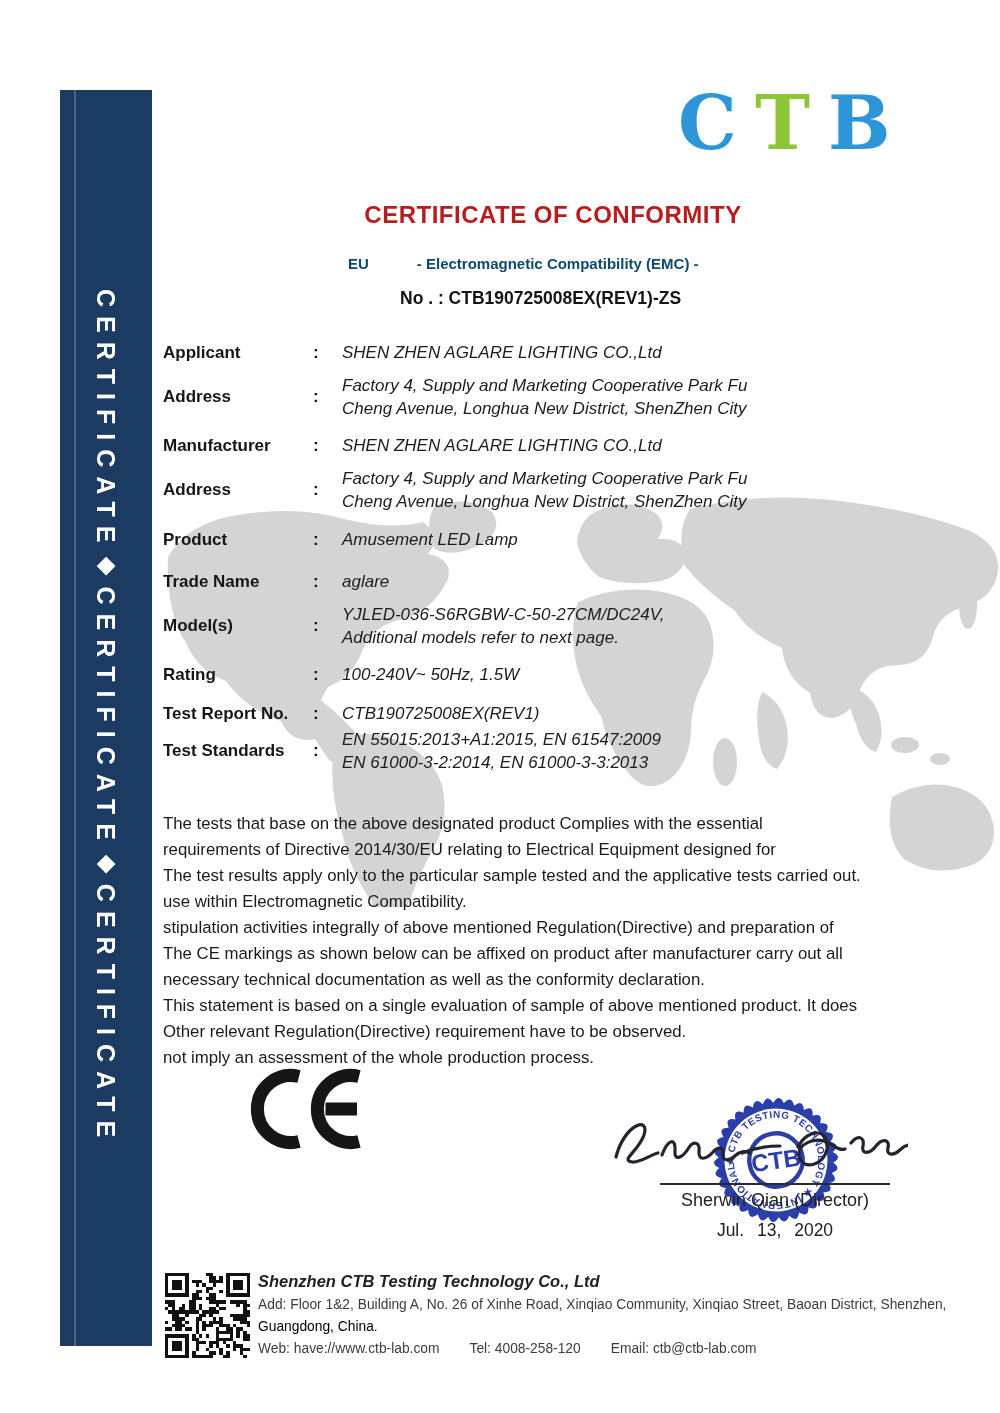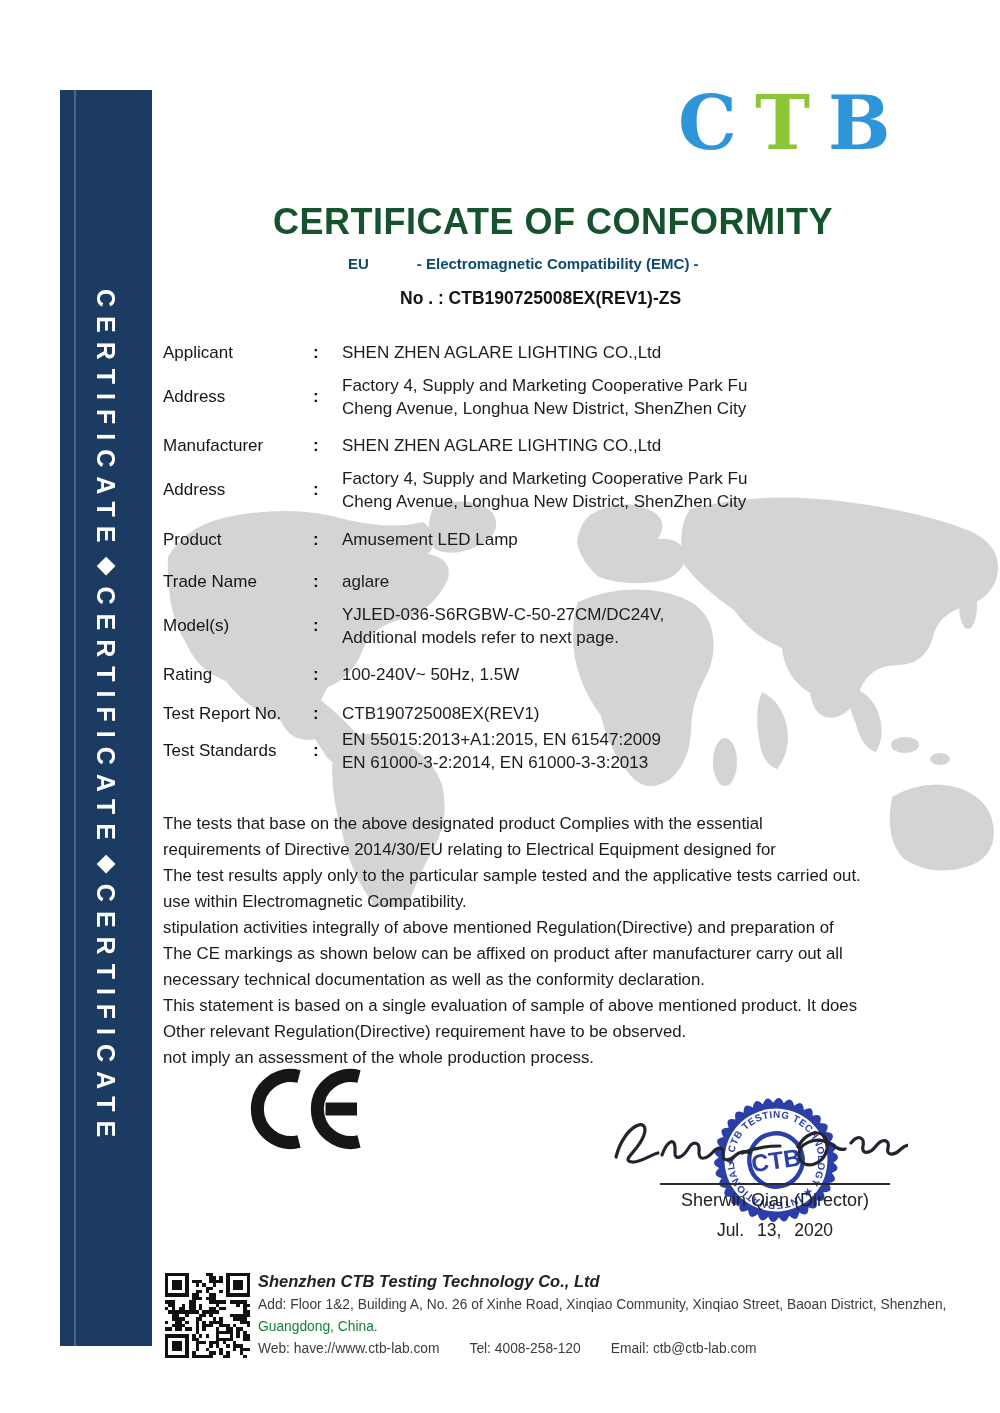--- a/index.html
+++ b/index.html
@@ -18,46 +18,46 @@
   .sidebar-text .diamond{font-size:23px;}
   
   .map{position:absolute;left:150px;top:497px;width:850px;height:410px;opacity:.8;}
   
   .logo{position:absolute;left:678px;top:86px;font-family:"DejaVu Serif",serif;font-weight:bold;
         font-size:74px;line-height:1;letter-spacing:18px;}
   .logo .blue{color:#2e96d8;}
   .logo .green{color:#8cc636;}
   
   .title{position:absolute;left:163px;top:201px;width:780px;text-align:center;
-         font-size:36px;font-weight:bold;color:#14532d;letter-spacing:.5px;}
+         font-size:24px;font-weight:bold;color:#b91c1c;letter-spacing:.5px;}
   .subline{position:absolute;left:348px;top:255px;font-size:15px;font-weight:bold;color:#0c4a6e;}
   .subline .region{display:inline-block;margin-right:48px;}
   .certno{position:absolute;left:400px;top:288px;font-size:17.5px;font-weight:bold;color:#141414;}
   
   .field-row{position:absolute;left:163px;width:782px;display:flex;align-items:center;}
-  .f-label{flex:none;width:150px;font-weight:normal;font-size:17px;color:#161616;}
+  .f-label{flex:none;width:150px;font-weight:bold;font-size:17px;color:#161616;}
   .f-colon{flex:none;width:29px;font-weight:bold;font-size:17px;color:#161616;}
-  .f-value{font-size:17px;line-height:23px;color:#1c1c1c;}
+  .f-value{font-size:17px;line-height:23px;color:#1c1c1c;font-style:italic;}
   
   .body-text{position:absolute;left:163px;top:811px;width:790px;font-size:16.8px;line-height:26px;color:#1a1a1a;}
   
   .ce{position:absolute;left:230px;top:1063px;width:136px;height:92px;}
   
   .stamp{position:absolute;left:708px;top:1092px;width:136px;height:136px;transform:rotate(-8deg);}
   .signature{position:absolute;left:608px;top:1103px;width:300px;height:80px;}
   .sig-line{position:absolute;left:660px;top:1183px;width:230px;height:2px;background:#2b2b2b;}
   .sig-name{position:absolute;left:630px;top:1190px;width:290px;text-align:center;
             font-size:18px;color:#222;white-space:nowrap;}
   .sig-date{position:absolute;left:630px;top:1220px;width:290px;text-align:center;
             font-size:17.5px;color:#222;word-spacing:8px;white-space:nowrap;}
   
   .qr{position:absolute;left:165px;top:1273px;width:85px;height:85px;}
   .f-company{position:absolute;left:258px;top:1272px;font-size:16.5px;font-weight:bold;color:#222;font-style:italic;}
   .f-add1{position:absolute;left:258px;top:1297px;font-size:13.8px;color:#3c3c3c;}
-  .f-add2{position:absolute;left:258px;top:1319px;font-size:13.8px;color:#15803d;}
+  .f-add2{position:absolute;left:258px;top:1319px;font-size:13.8px;color:#000000;}
   .f-contact{position:absolute;left:258px;top:1341px;font-size:13.8px;color:#3c3c3c;}
   .f-contact span{margin-right:30px;}
 </style>
 </head>
 <body>
 
 <div class="page">
 
   <div class="sidebar">
     <div class="inner-line"></div>

